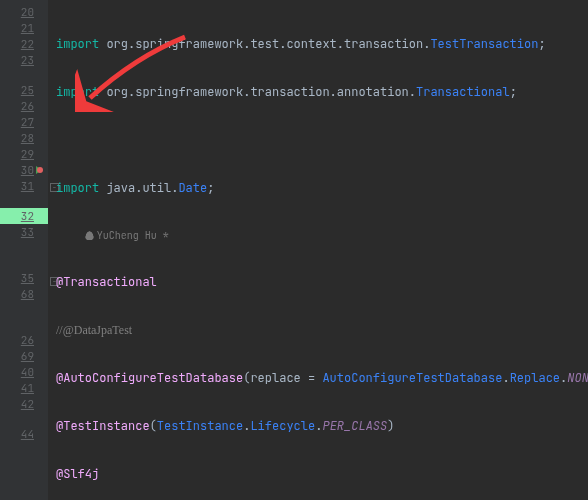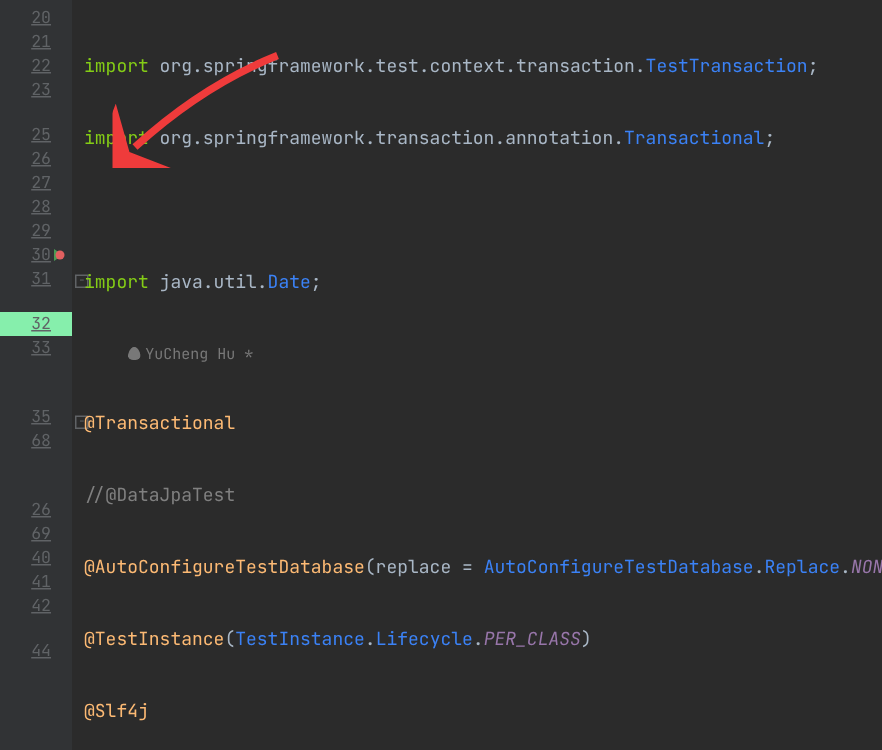--- a/index.html
+++ b/index.html
@@ -57,23 +57,23 @@
   .row .fold {
     position:absolute;
     left:-6px; top:3px;
     width:9px; height:9px;
     border:1px solid #606366;
     font-size:8px; line-height:7px;
     text-align:center; color:#606366;
     background:#2b2b2b;
   }
   .row > span:not(.sel):not(.fold) { position:relative; z-index:1; }
-  .kw  { color:#84cc16; }
-  .ann { color:#fdba74; }
-  .cm  { color:#808080; }
+  .kw  { color:#14b8a6; }
+  .ann { color:#f0abfc; }
+  .cm  { color:#808080;font-family:Liberation Serif, serif; }
   .con { color:#9876aa; font-style:italic; }
   .typ { color:#3b82f6; }
   .auth { color:#787878; font-size:10px; }
   .auth::before {
     content:"";
     display:inline-block;
     width:9px;height:9px;
     background:#787878;
     -webkit-mask:radial-gradient(circle at 50% 30%,#000 2px,transparent 2.5px),radial-gradient(ellipse at 50% 85%,#000 4px,transparent 4.5px);
     mask:radial-gradient(circle at 50% 30%,#000 2px,transparent 2.5px),radial-gradient(ellipse at 50% 85%,#000 4px,transparent 4.5px);

